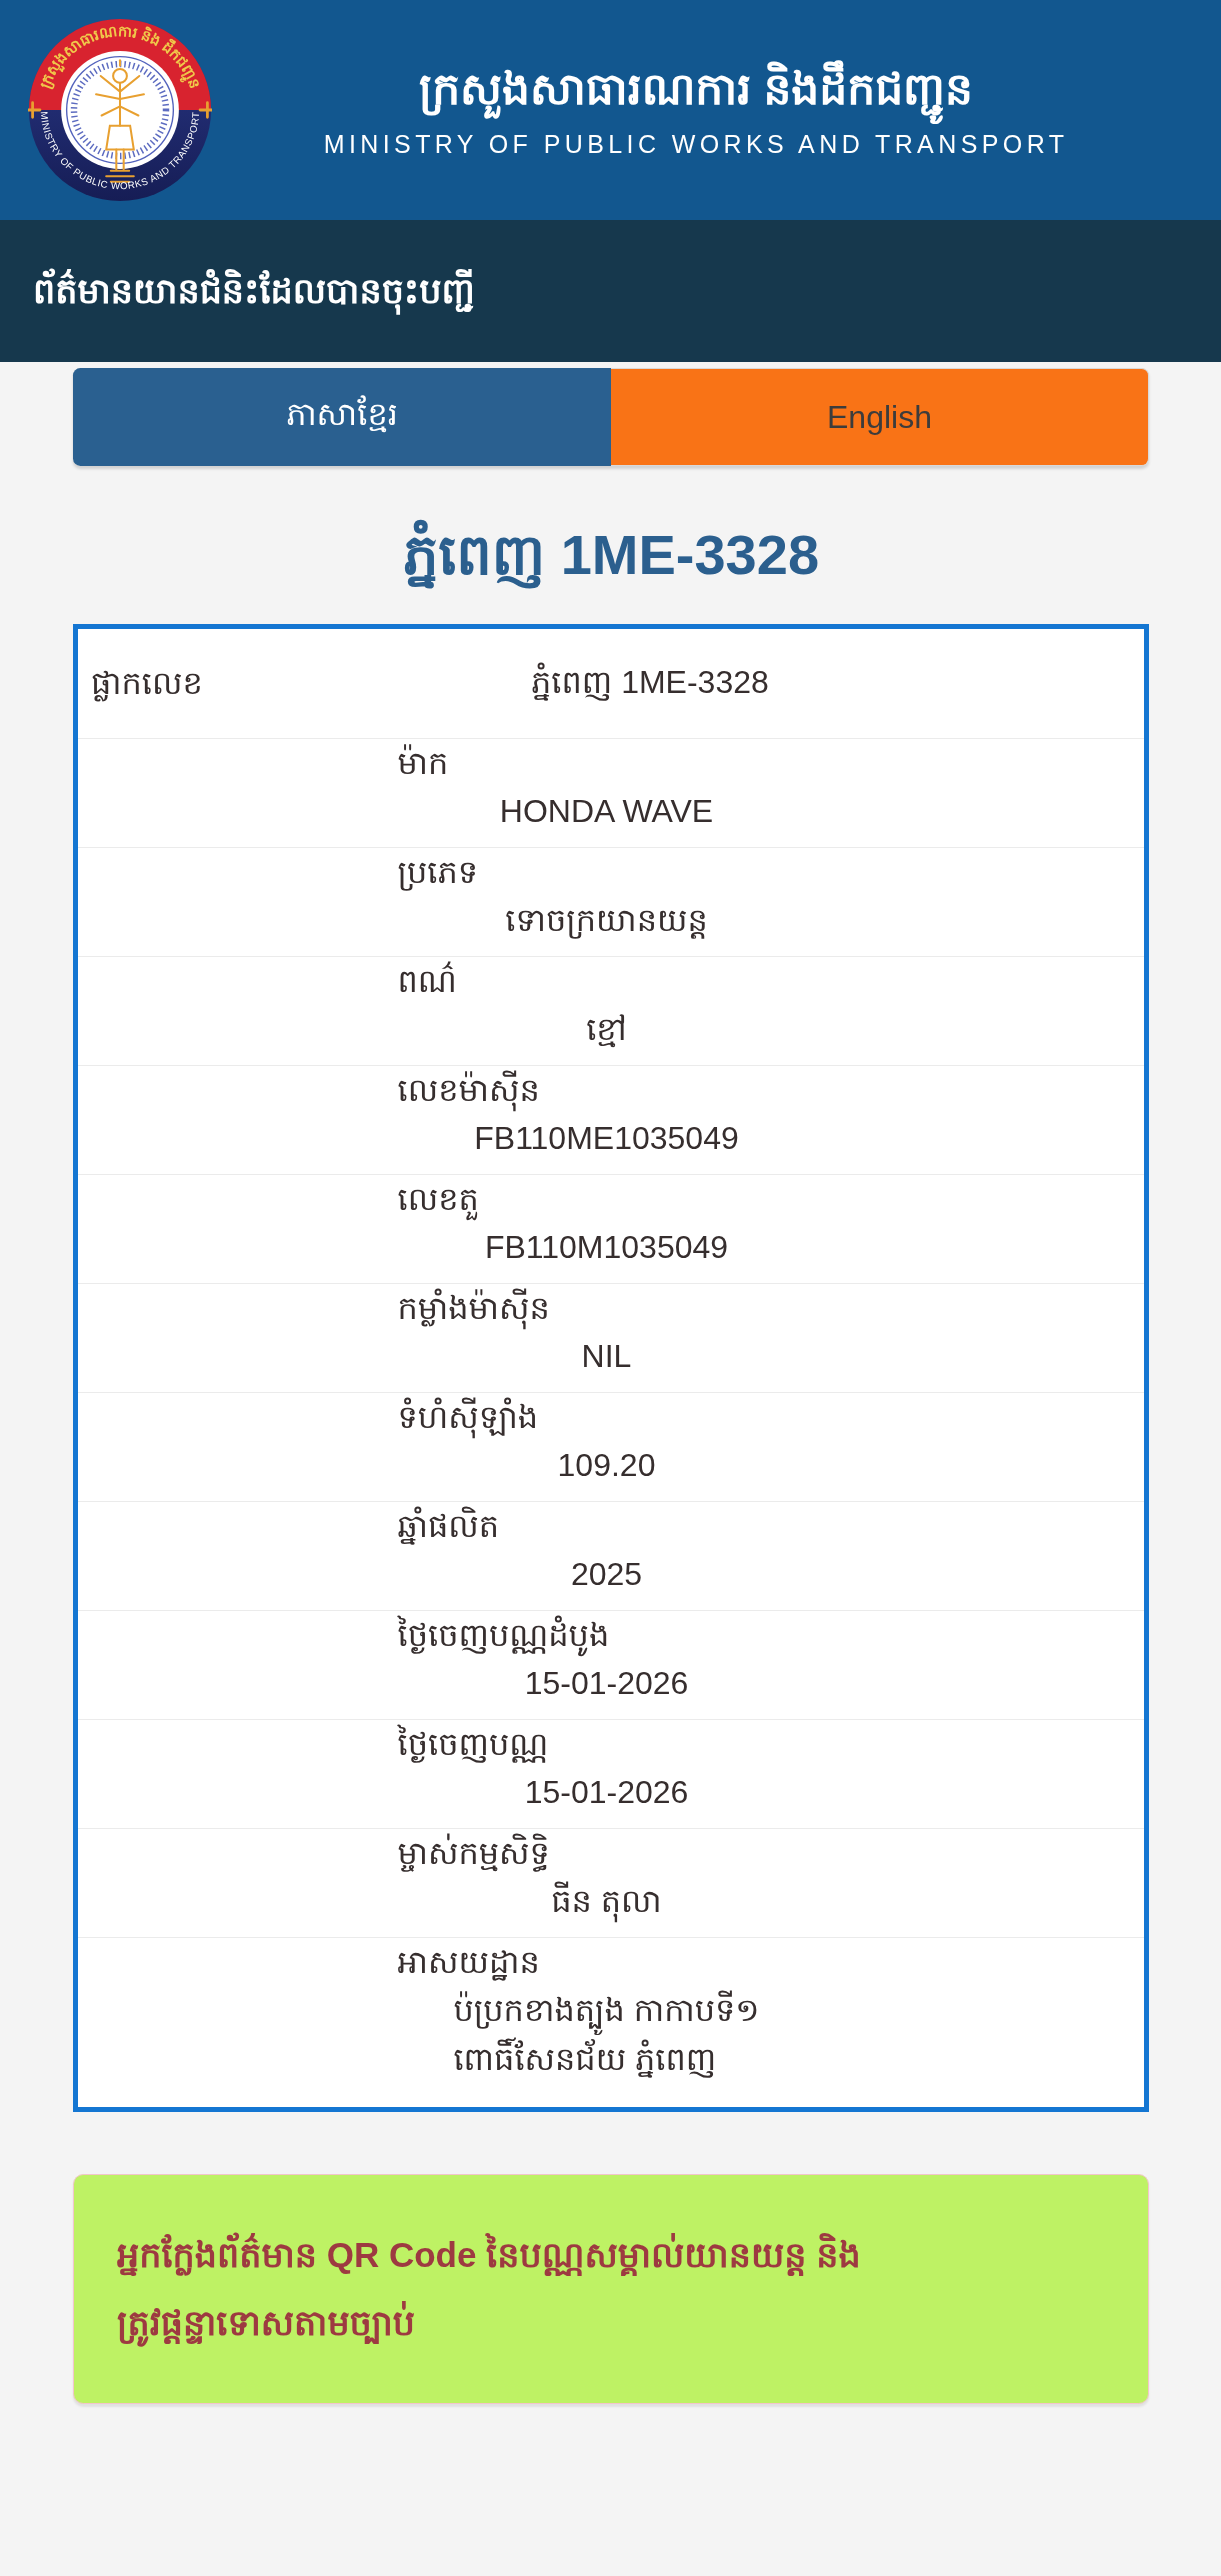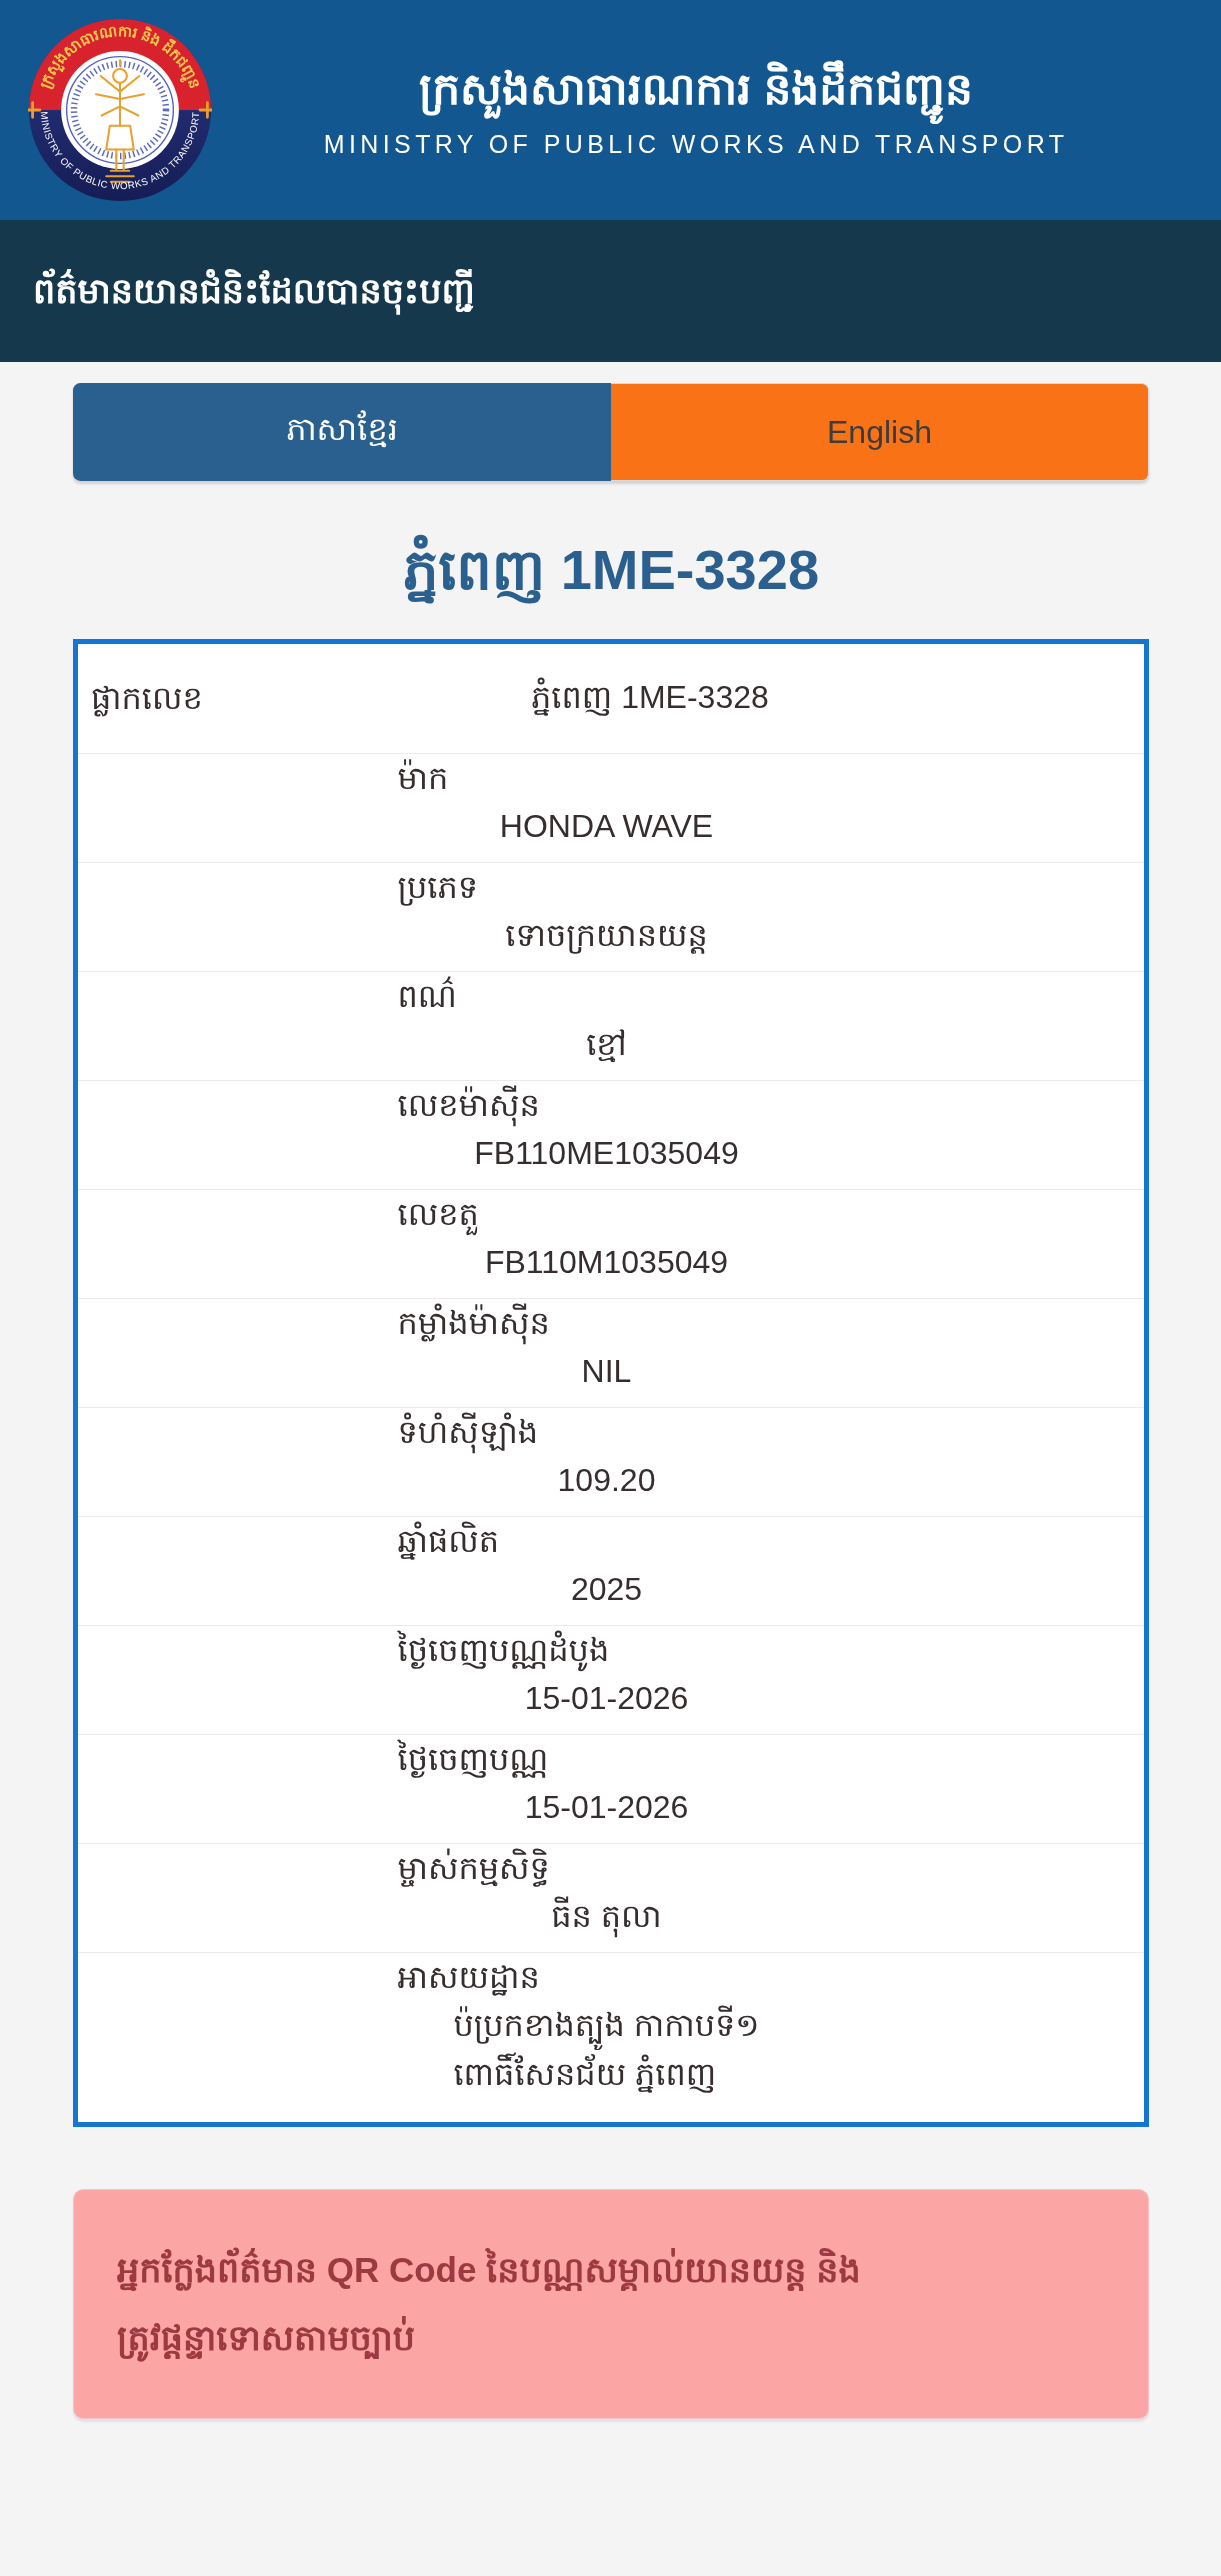--- a/index.html
+++ b/index.html
@@ -58,21 +58,21 @@
     color: #ffffff;
     font-size: 35px;
     font-weight: 600;
     line-height: 1.3;
   }
 
   
   .content { padding: 0 73px; }
 
   .tabs {
-    margin-top: 21px;
+    margin-top: 6px;
     display: flex;
     height: 98px;
     border-radius: 7.3px;
     box-shadow: 0 2.9px 2.9px rgba(0,0,0,0.14);
   }
   .tab {
     flex: 1 1 50%;
     display: flex;
     align-items: center;
     justify-content: center;
@@ -127,21 +127,21 @@
     font-size: 32px;
     line-height: 1.55;
     color: #362e2e;
     white-space: pre-line;
     padding-right: 22px;
   }
 
   
   .notice {
     margin-top: 62px;
-    background: #fca5a5;
+    background: #bef264;
     border: 1.5px solid #f3c5ca;
     border-radius: 10.3px;
     padding: 46px 43px;
     box-shadow: 0 2.2px 2.2px rgba(0,0,0,0.08);
   }
   .notice-text {
     color: #9d3a41;
     font-size: 35px;
     font-weight: 600;
     line-height: 1.95;

